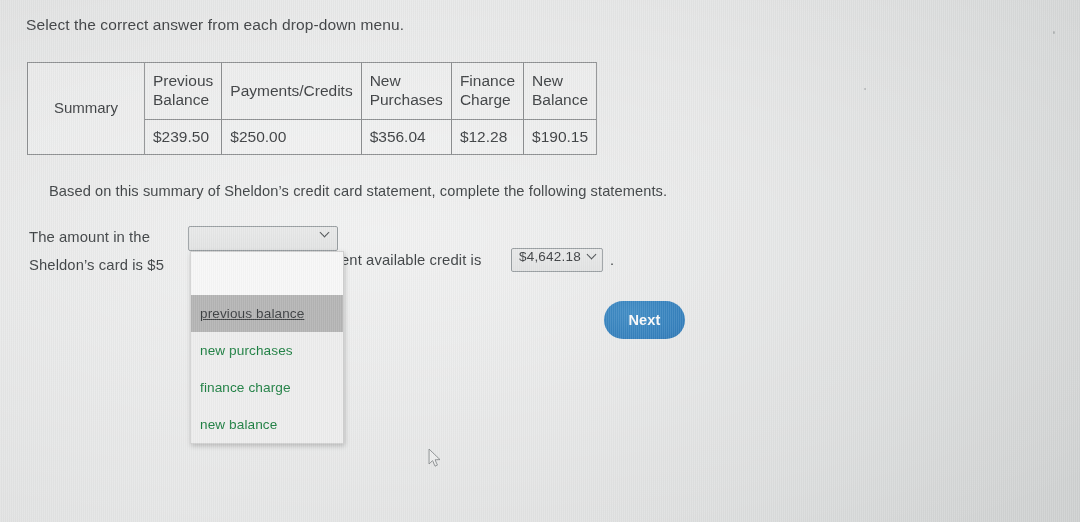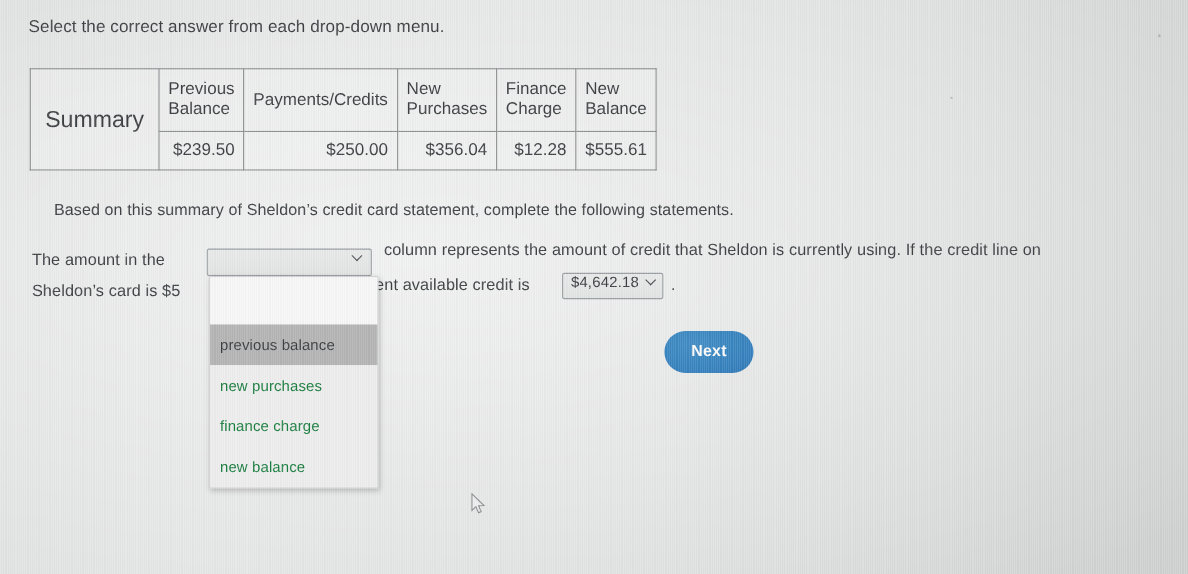--- a/index.html
+++ b/index.html
@@ -68,30 +68,30 @@
   #summary-table td {
     border: 1px solid #8d9092;
     padding: 2px 8px;
     vertical-align: middle;
     line-height: 1.22;
     background: rgba(255,255,255,0.22);
   }
   td.summary-cell {
     text-align: center;
     width: 100px;
-    font-size: 21px;
+    font-size: 15px;
   }
   td.head {
     vertical-align: middle;
     text-align: left;
     height: 52px;
   }
   td.head.wide { text-align: left; }
   td.val {
-    text-align: right;
+    text-align: left;
     height: 30px;
   }
   .two-line { display: block; }
 
   
   #based-line {
     left: 27px;
     top: 183px;
     font-size: 14.6px;
     margin-left: 22px;
@@ -193,20 +193,21 @@
     align-items: center;
     padding-left: 9px;
     font-size: 13.6px;
     color: #15803d;
     background: #f2f2f2;
     letter-spacing: .1px;
   }
   .dd-item.selected {
     background: #b6b6b6;
     color: #3a3d40;
+    text-decoration: underline;
   }
 
   
   .btn {
     position: absolute;
     border: none;
     border-radius: 22px;
     color: #fff;
     font-size: 14.5px;
     font-weight: bold;
@@ -281,30 +282,29 @@
       <td class="head">
         <span class="two-line">New</span>
         <span class="two-line">Balance</span>
       </td>
     </tr>
     <tr>
       <td class="val">$239.50</td>
       <td class="val">$250.00</td>
       <td class="val">$356.04</td>
       <td class="val">$12.28</td>
-      <td class="val">$555.61</td>
+      <td class="val">$190.15</td>
     </tr>
   </tbody>
     </table>
 
   <div class="txt" id="based-line">Based on this summary of Sheldon’s credit card statement, complete the following statements.</div>
 
   <div class="txt" id="sent-a">The amount in the</div>
 
-  <div class="txt" id="sent-b">column represents the amount of credit that Sheldon is currently using. If the credit line on</div>
 
   <div class="txt" id="sent-c">Sheldon’s card is $5</div>
 
   <div class="txt" id="sent-d">ent available credit is</div>
 
   <div class="txt" id="sent-period">.</div>
 
   <div class="select-box" id="select-column">
     <span class="sel-value"></span>
     <span class="caret"></span>

